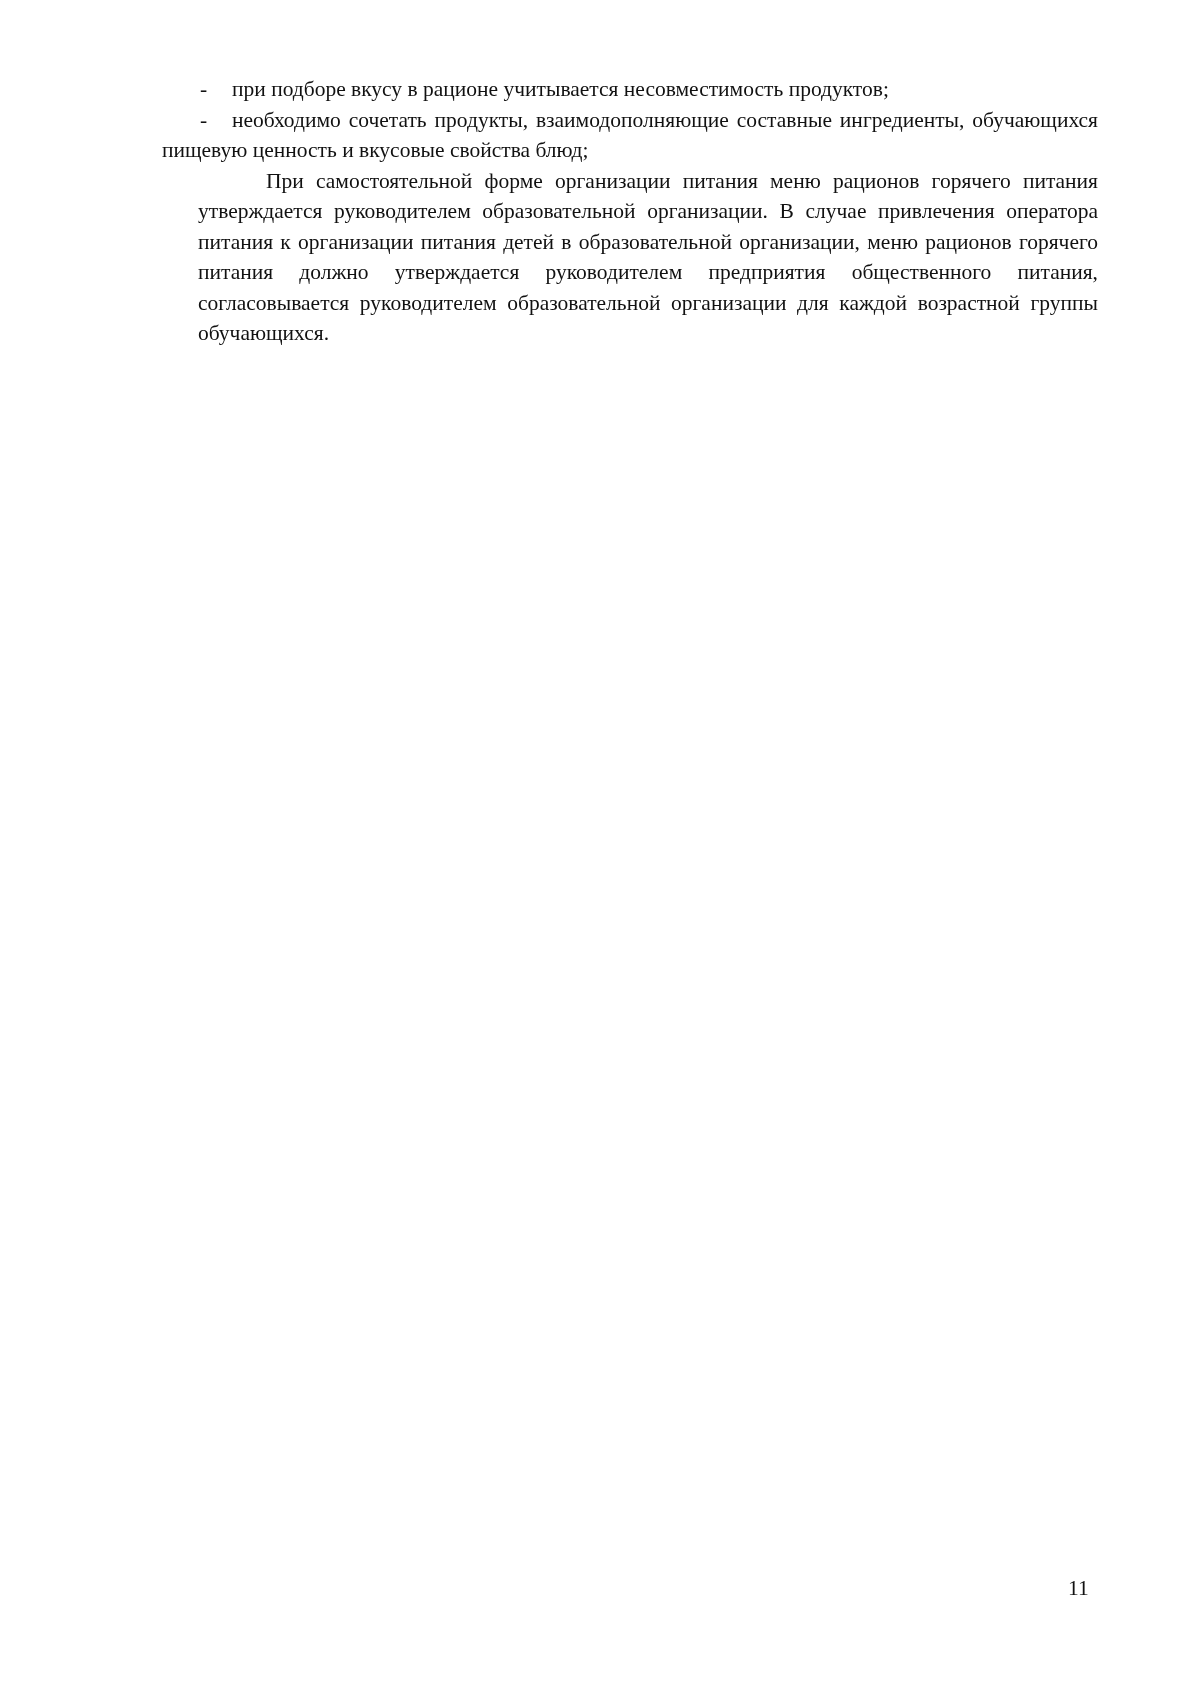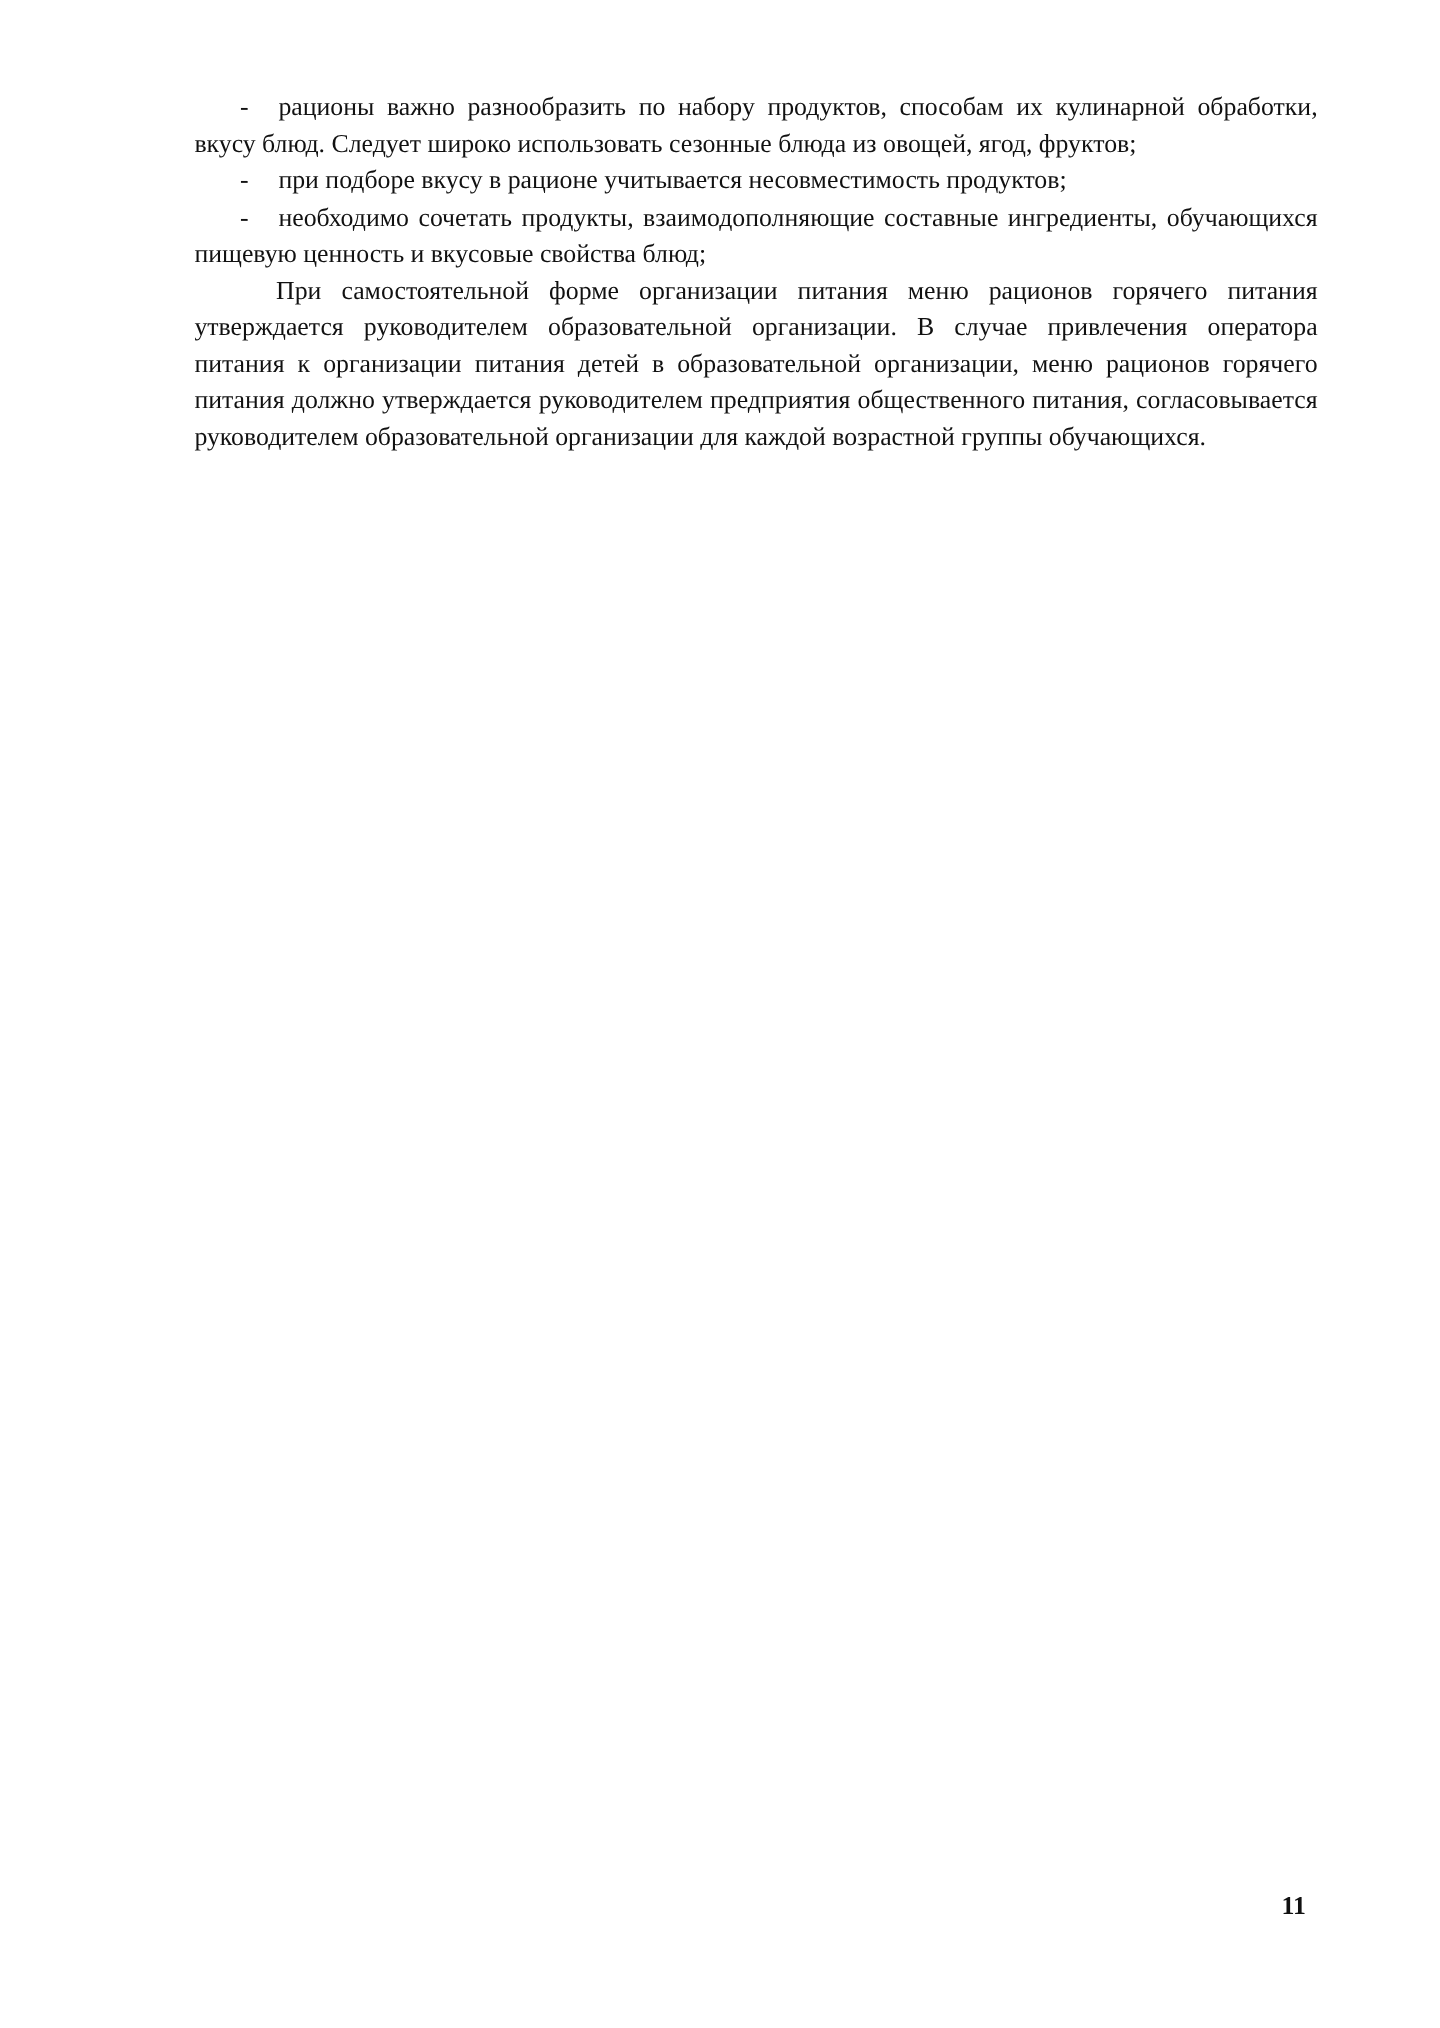--- a/index.html
+++ b/index.html
@@ -31,33 +31,32 @@
     .bullet-item {
       text-indent: 38px;
     }
     .bullet-dash {
       display: inline-block;
       width: 32px;
       text-indent: 0;
     }
     .indented {
       text-indent: 68px;
+      margin-left: 36px;
     }
     .page-number {
       position: absolute;
       left: 1068px;
       top: 1576px;
       font-size: 21.5px;
       line-height: 24px;
-      font-weight: bold;
     }
   </style>
 </head>
 <body>
 
 <div class="page-text">
-  <p class="para bullet-item"><span class="bullet-dash">-</span><span>рационы важно разнообразить по набору продуктов, способам их кулинарной обработки, вкусу блюд. Следует широко использовать сезонные блюда из овощей, ягод, фруктов;</span></p>
   <p class="para bullet-item"><span class="bullet-dash">-</span><span>при подборе вкусу в рационе учитывается несовместимость продуктов;</span></p>
   <p class="para bullet-item"><span class="bullet-dash">-</span><span>необходимо сочетать продукты, взаимодополняющие составные ингредиенты, обучающихся пищевую ценность и вкусовые свойства блюд;</span></p>
   <p class="para indented">При самостоятельной форме организации питания меню рационов горячего питания утверждается руководителем образовательной организации. В случае привлечения оператора питания к организации питания детей в образовательной организации, меню рационов горячего питания должно утверждается руководителем предприятия общественного питания, согласовывается руководителем образовательной организации для каждой возрастной группы обучающихся.</p>
 </div>
 
 <div class="page-number">11</div>
 
 </body></html>

